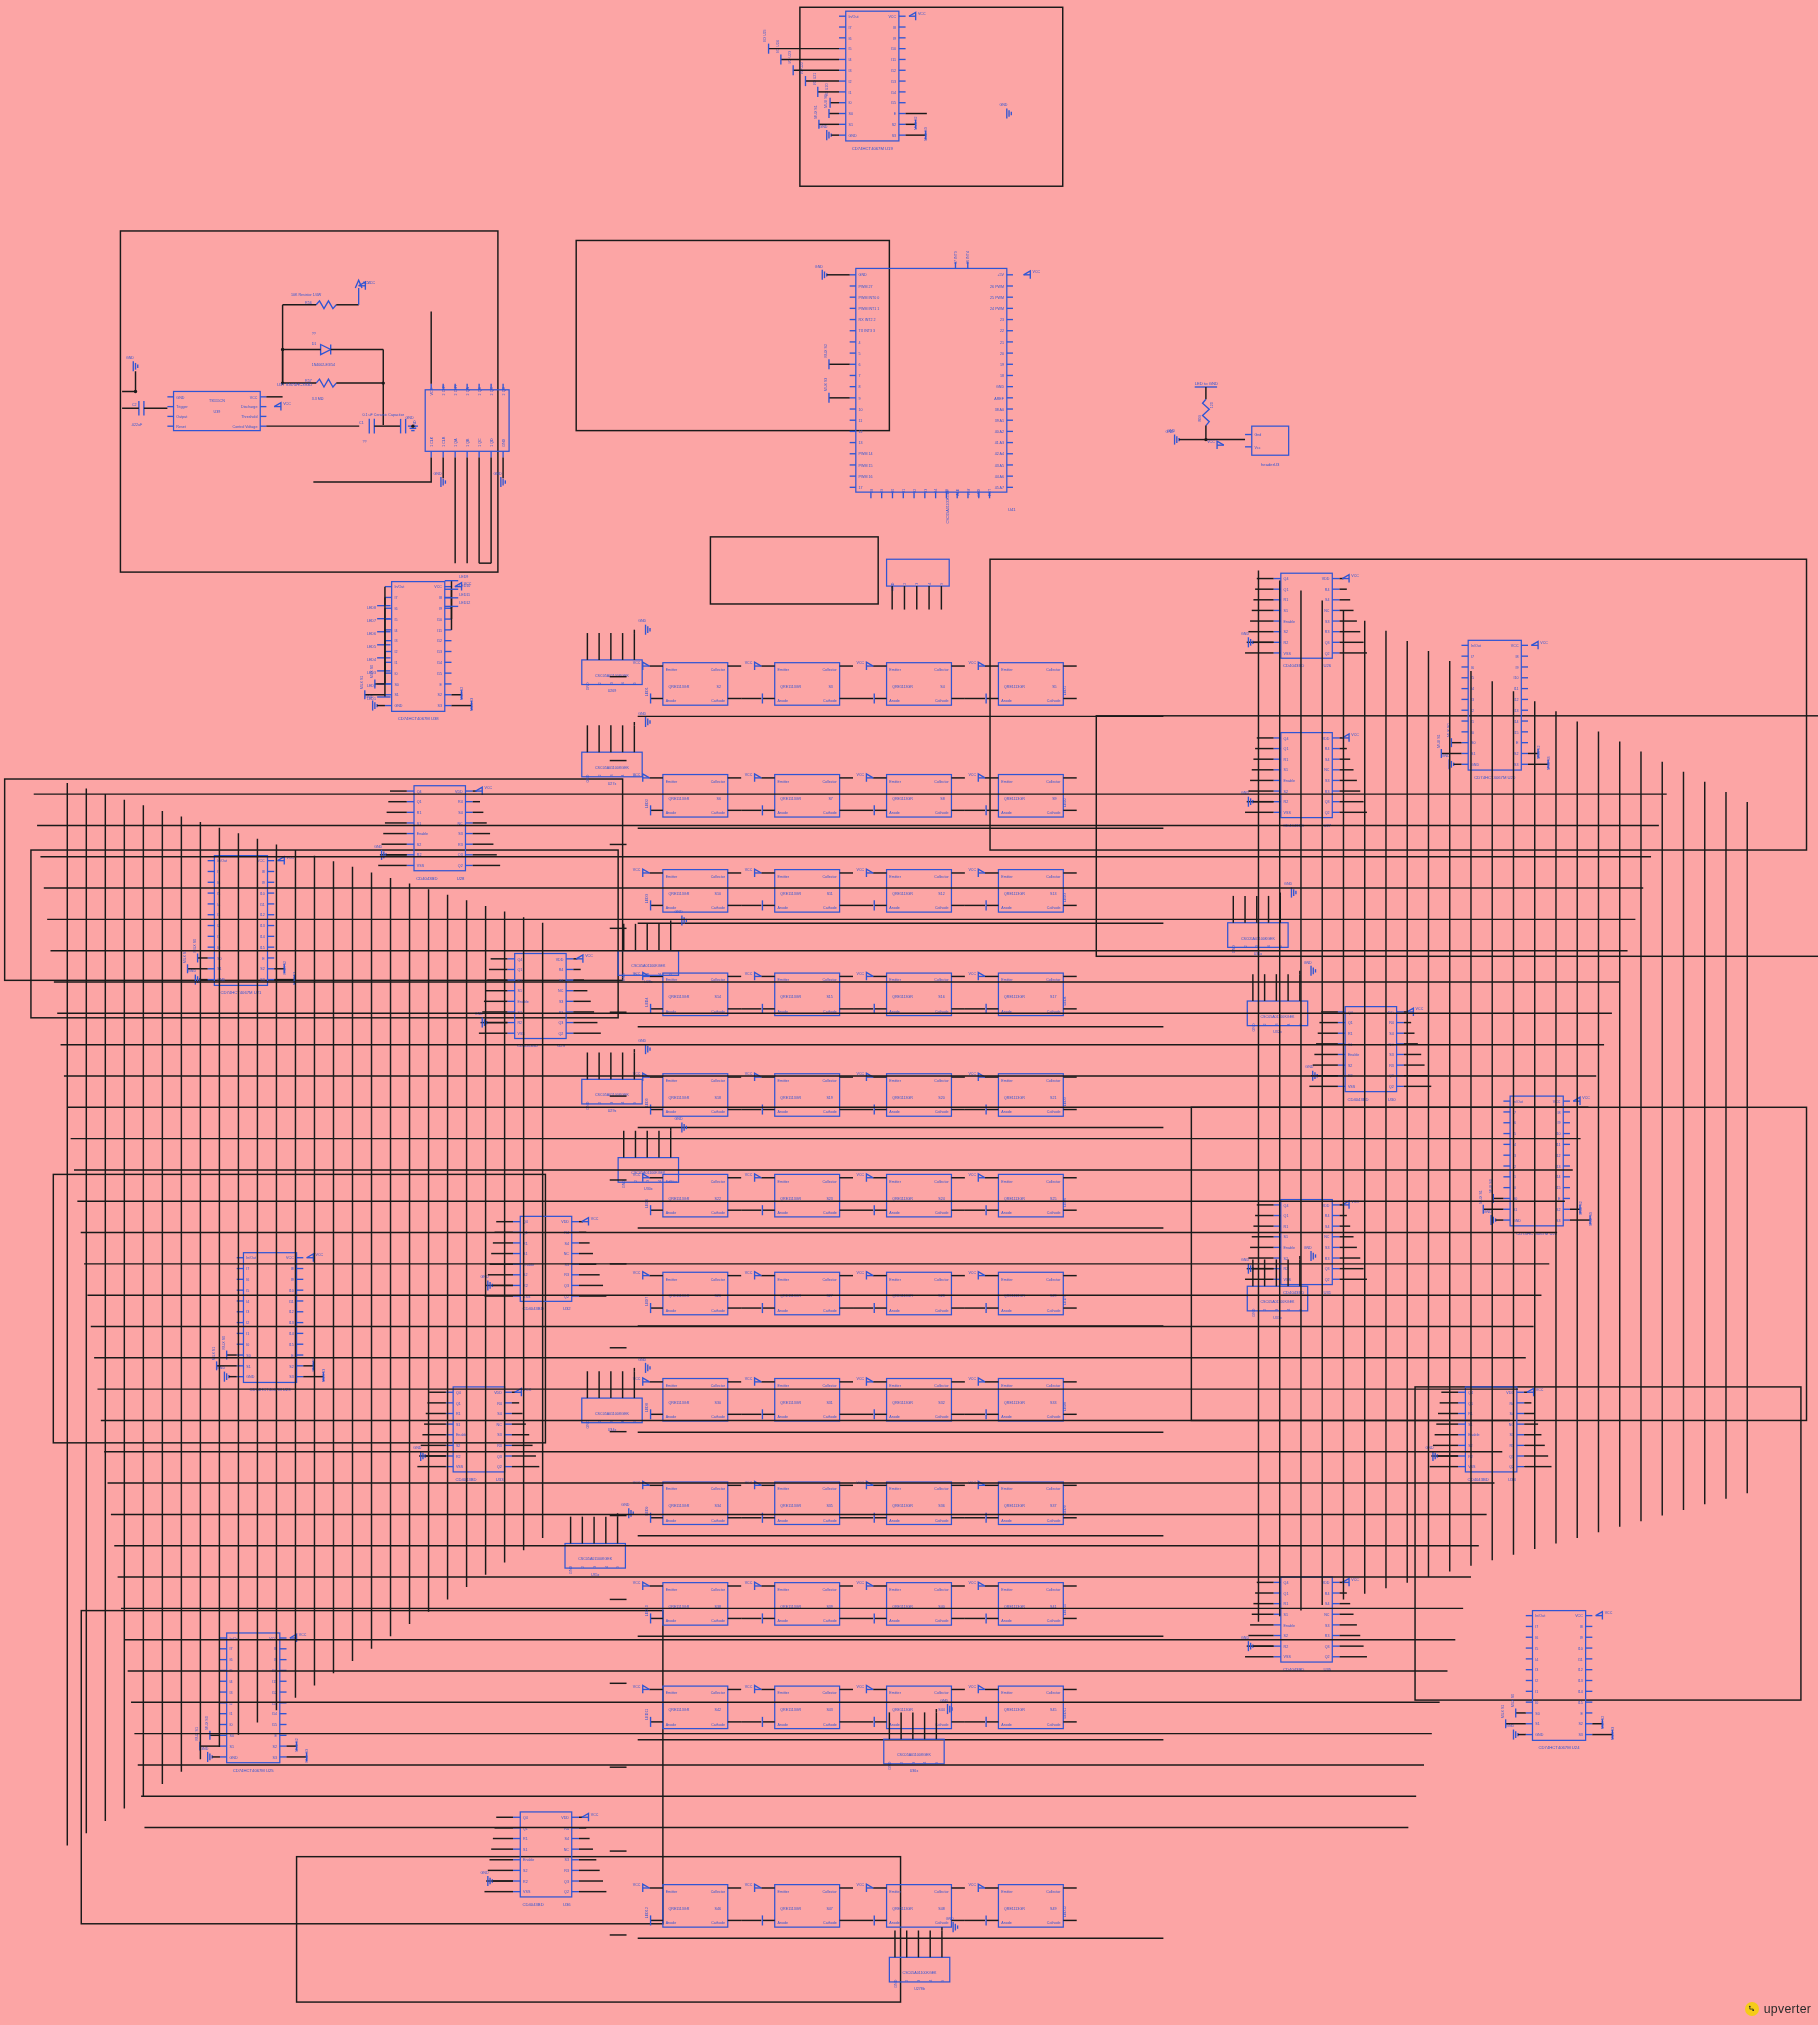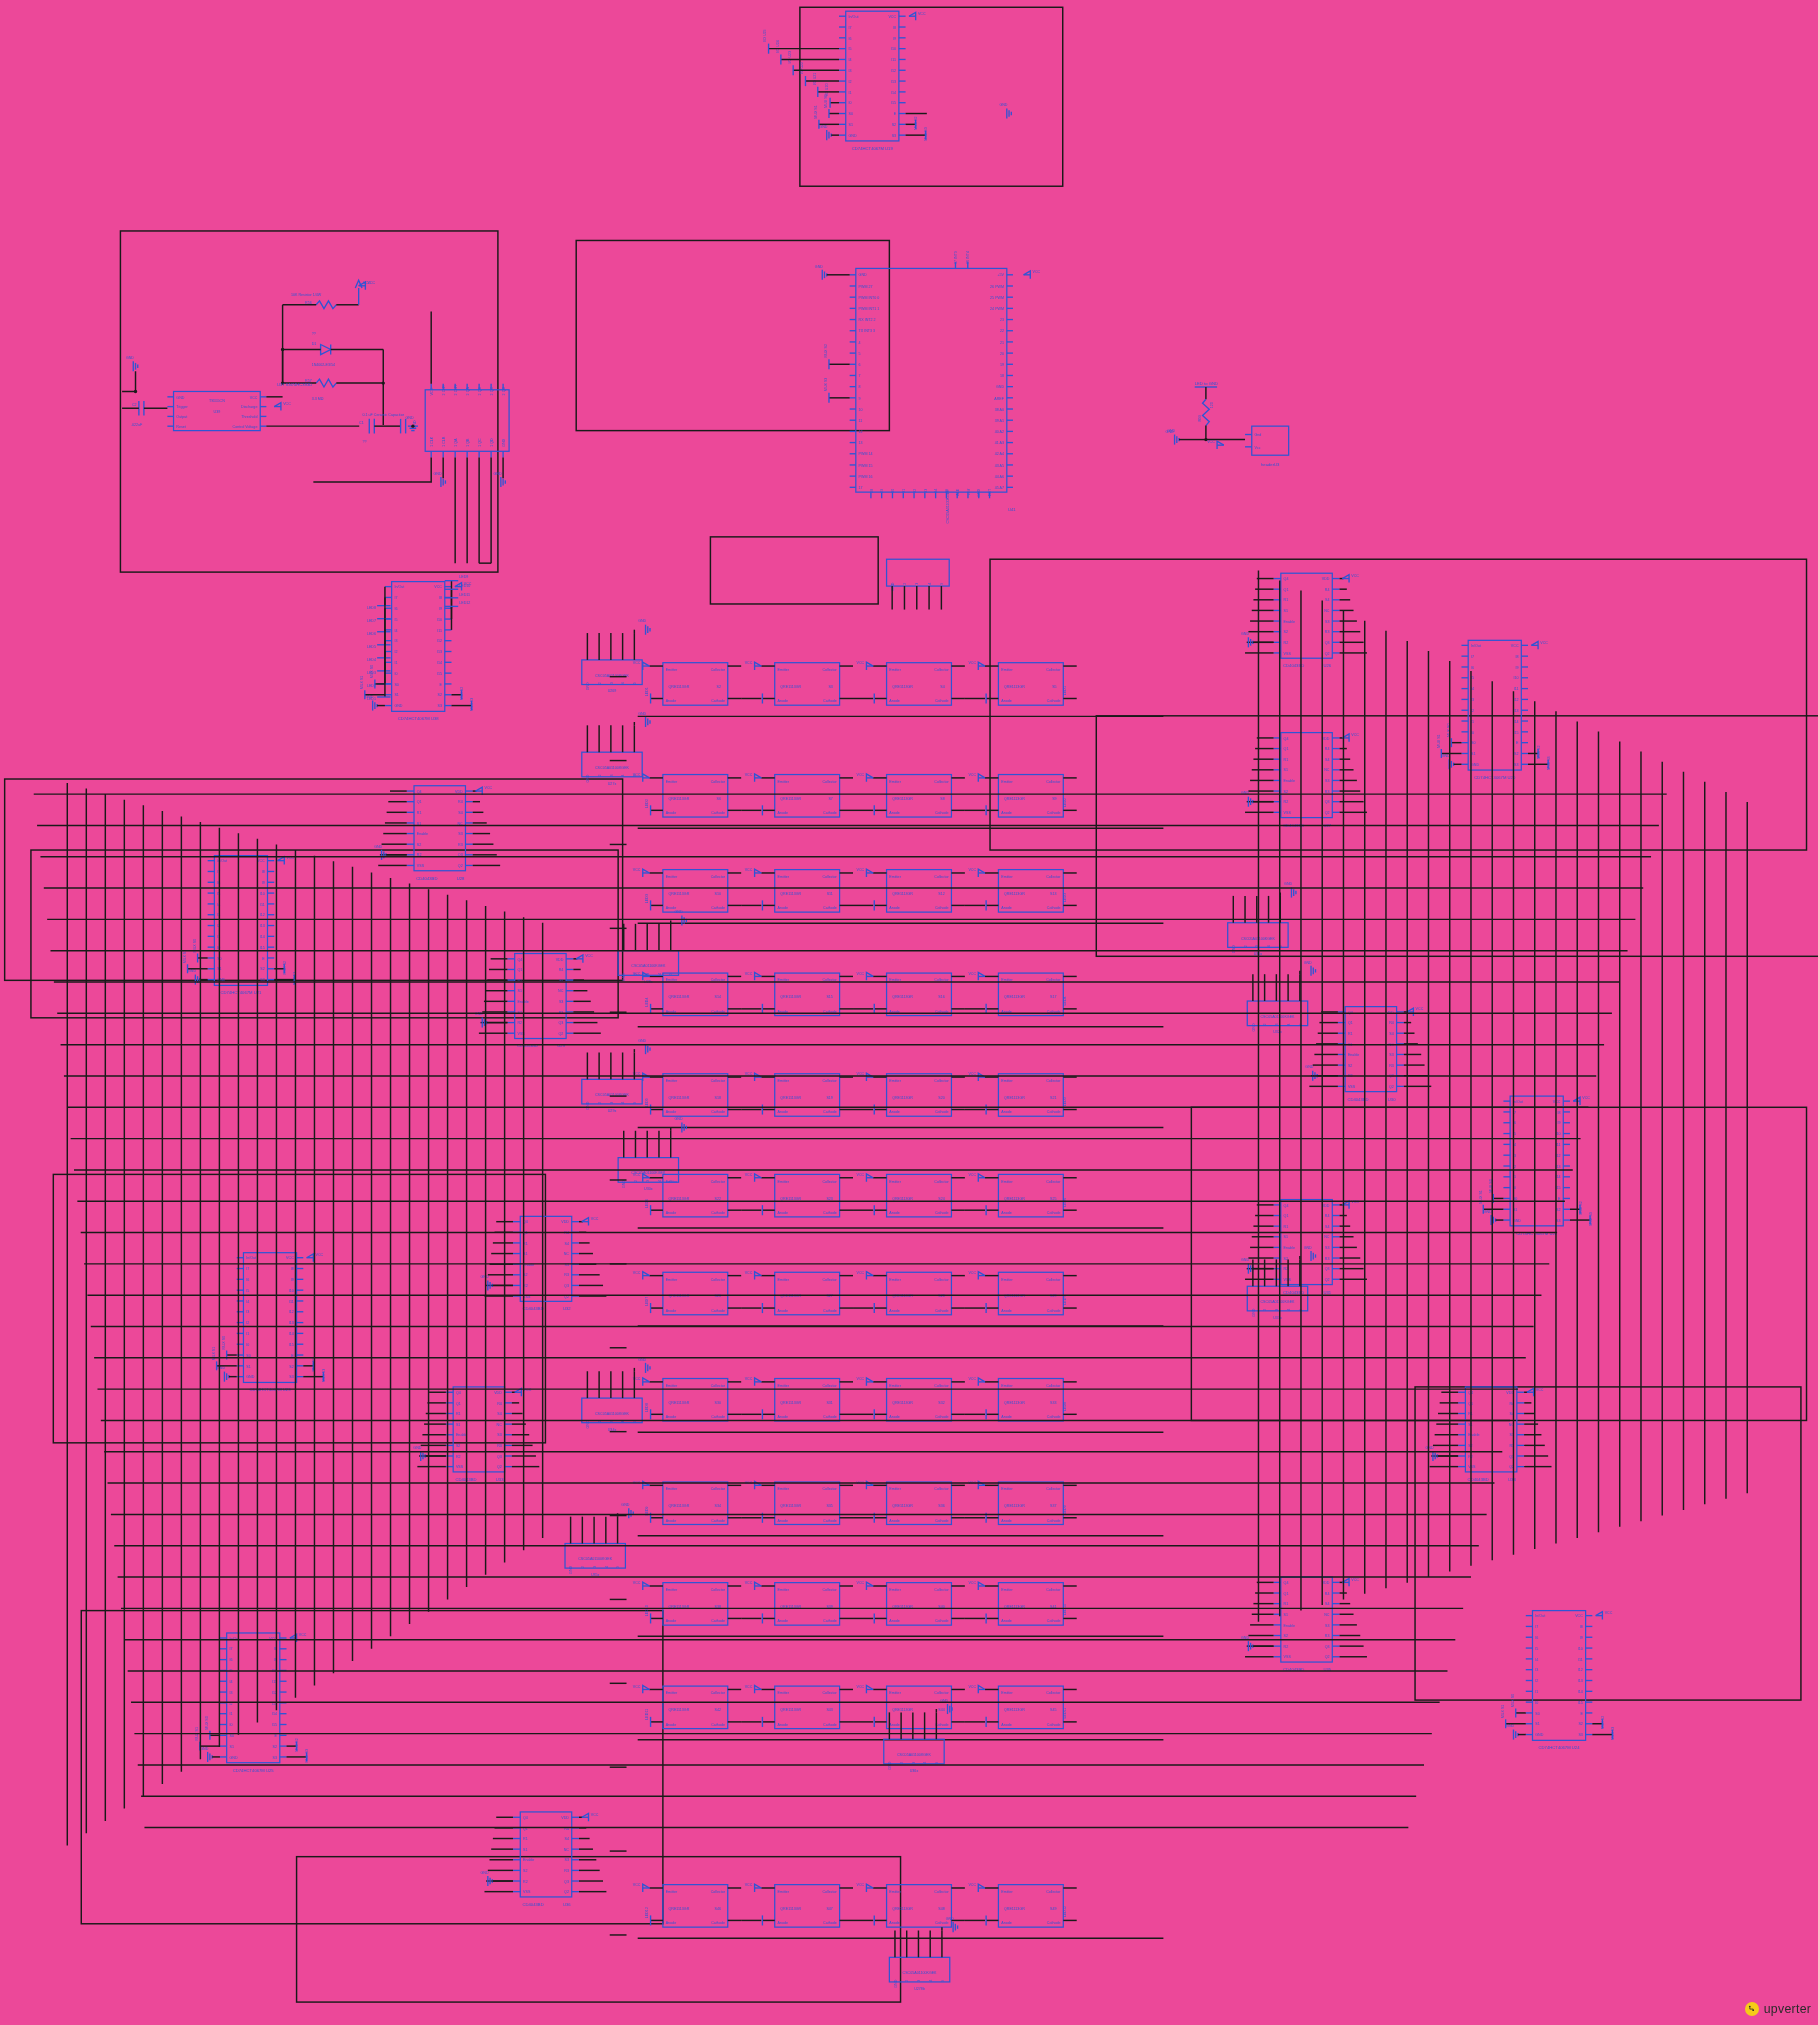--- a/index.html
+++ b/index.html
@@ -1,17 +1,17 @@
 <!DOCTYPE html>
 <html style="font-size:9px"><head>
 <meta charset="utf-8">
 <style>
   html,body{margin:0;padding:0;background:#fff;}
   body{font-family:"Liberation Sans",sans-serif;}
-  #sheet{position:relative;width:1819px;height:2025px;background:#ec4899;overflow:hidden;}
+  #sheet{position:relative;width:1819px;height:2025px;background:#fca5a5;overflow:hidden;}
   svg{position:absolute;left:0;top:0;width:1819px;height:2025px;}
   .blk{fill:none;stroke:#2f55d4;stroke-width:2.2;}
   .wire{fill:none;stroke:#1a1a1a;stroke-width:2.6;}
   .bwire{fill:none;stroke:#2f55d4;stroke-width:2.4;}
   .pin{stroke:#2f55d4;stroke-width:2.4;}
   text{fill:#2f55d4;font-family:"Liberation Sans",sans-serif;}
   .ts{font-size:7.5px;}
   .tt{font-size:6.5px;}
   .junc{fill:#1a1a1a;}
   .logo-wrap{position:absolute;right:7.8px;bottom:9px;display:flex;align-items:center;gap:4.5px;}

